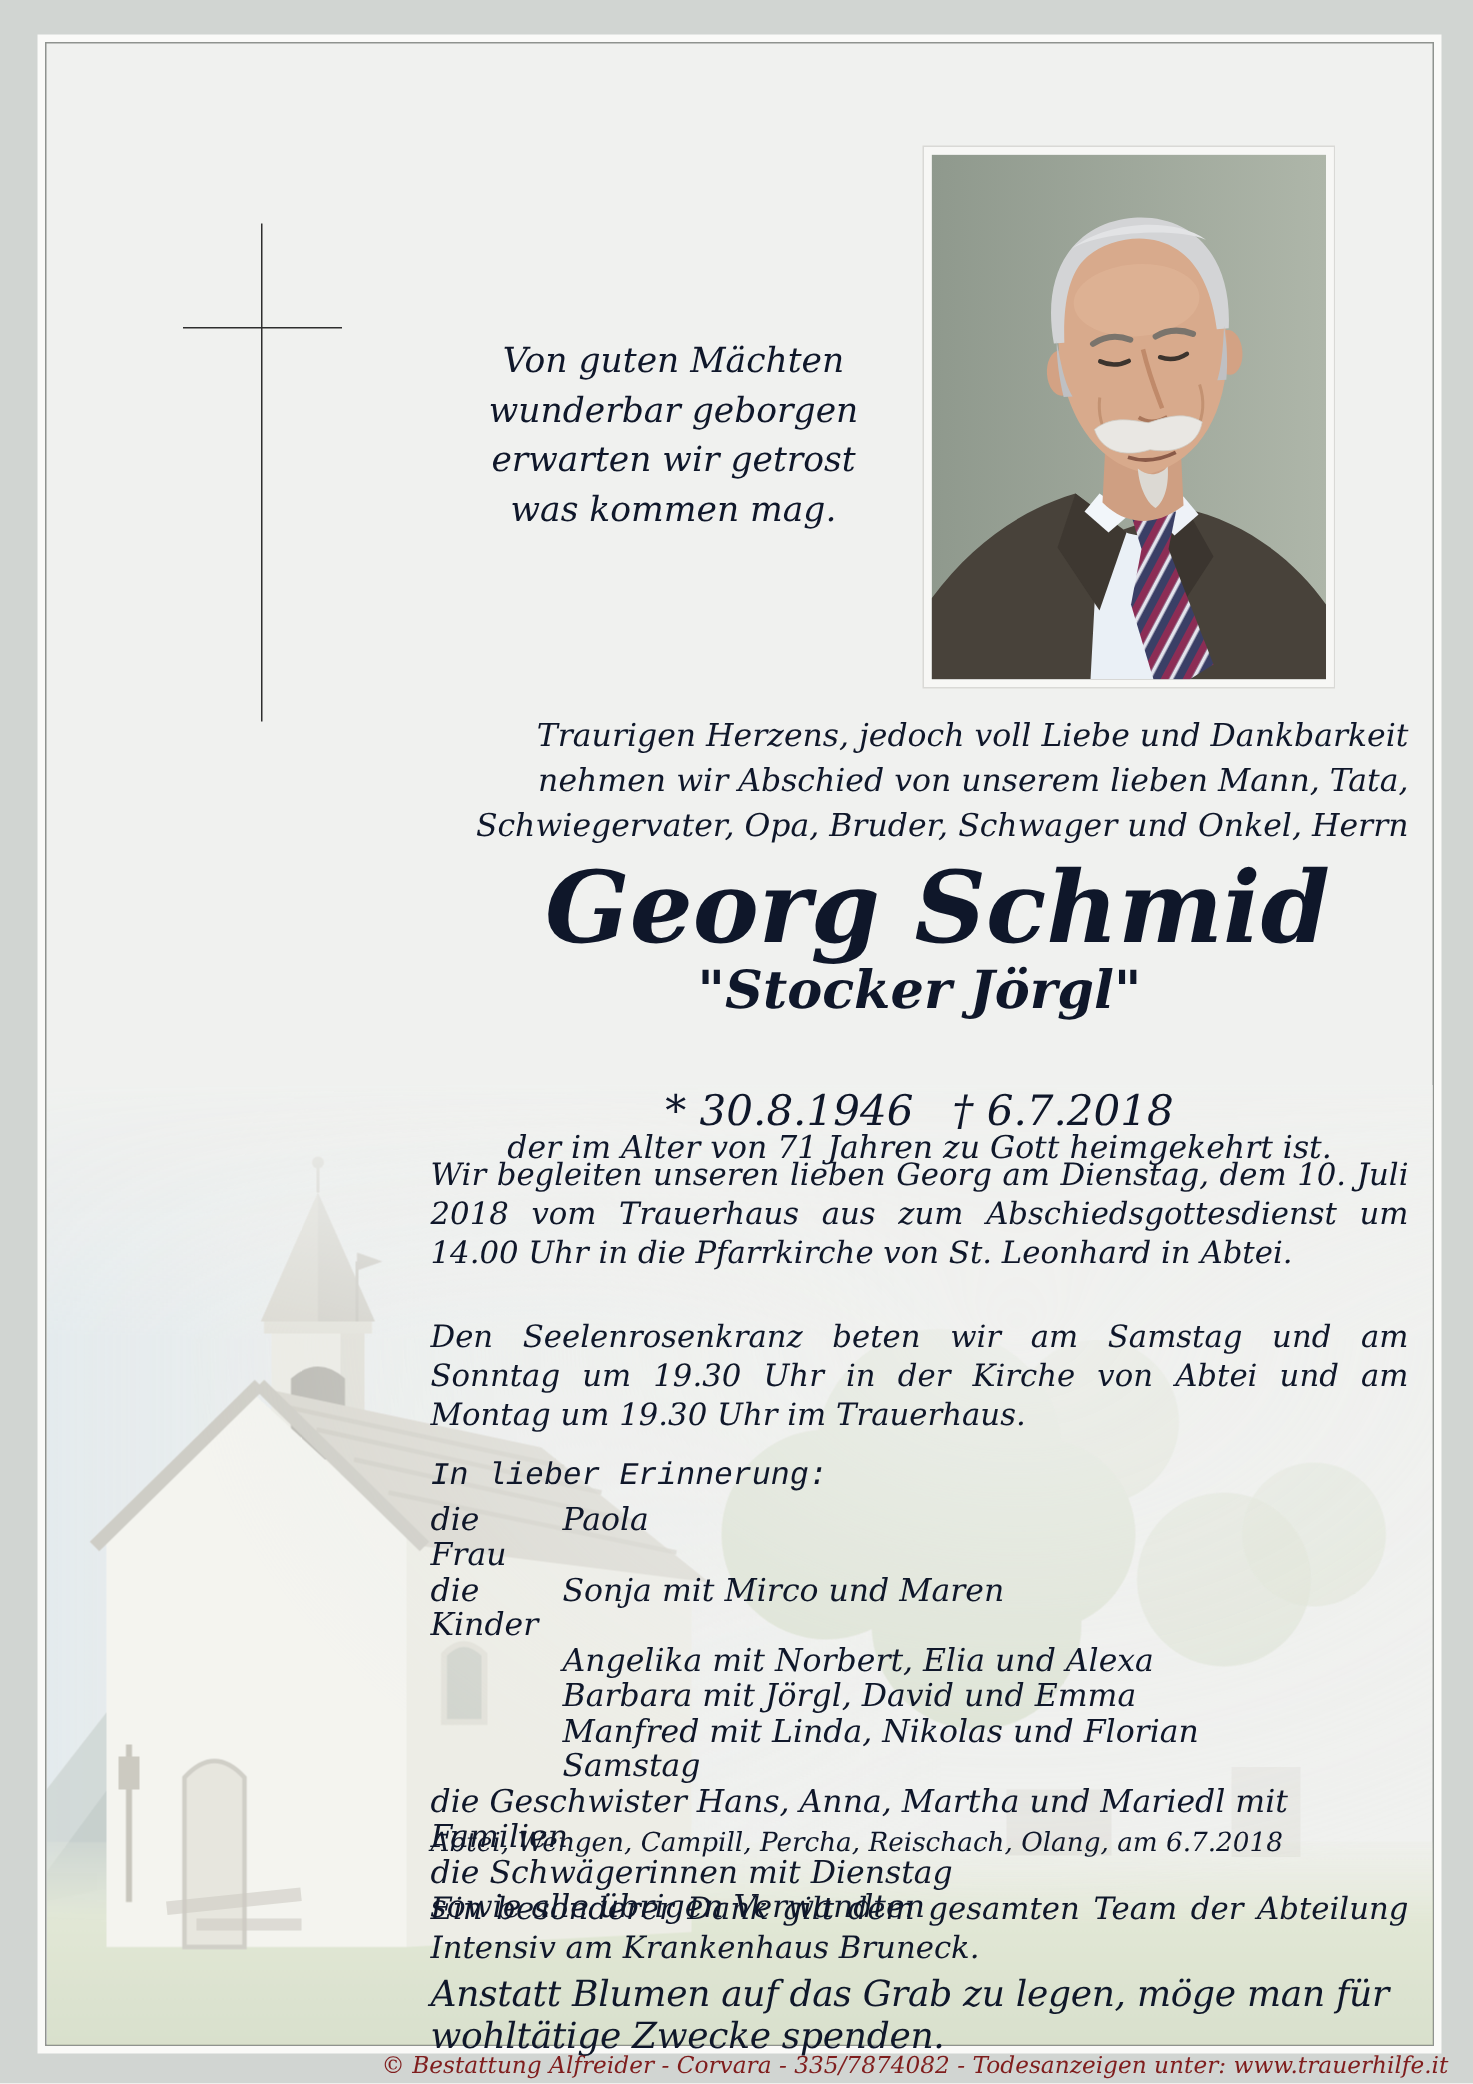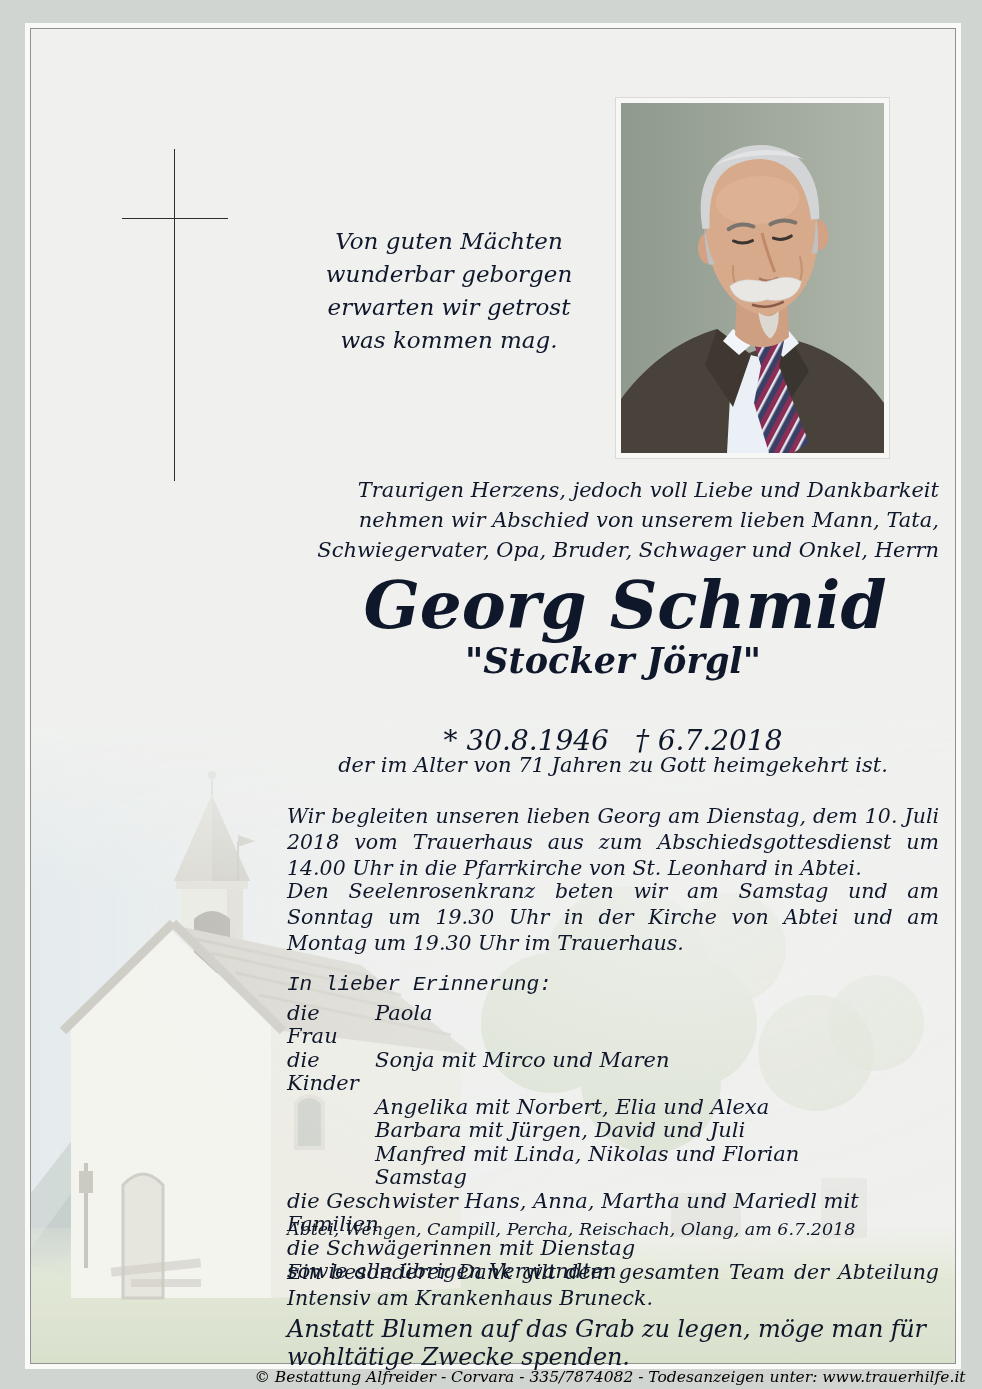--- a/index.html
+++ b/index.html
@@ -20,29 +20,29 @@
   .photo svg{display:block;}
   
   .col{left:256px;width:652px;}
   .intro{top:428px;text-align:right;font-size:21px;line-height:30px;margin-top:18px;}
   .name{top:520px;text-align:center;font-size:66px;line-height:88px;font-weight:bold;margin:12px;}
   .nickname{top:612px;text-align:center;font-size:35px;line-height:40px;font-weight:bold;}
   .dates{top:695px;text-align:center;font-size:28px;line-height:34px;font-style:italic;}
   .dates .gap{display:inline-block;width:26px;}
   .ageline{top:724px;text-align:center;font-size:21px;}
   .just{text-align:justify;text-align-last:left;}
-  .para1{top:774px;font-size:20.5px;line-height:26px;}
+  .para1{top:741px;font-size:20.5px;line-height:26px;}
   .para2{top:849px;font-size:20.5px;line-height:26px;}
   .remem{top:944px;width:662px;font-size:21px;line-height:23.5px;}
   .remem .head{margin-bottom:5px;font-family:Liberation Mono, monospace;}
   .remrow{display:grid;grid-template-columns:88px 1fr;}
   .dateline{top:1190px;width:662px;font-size:17.5px;}
   .thanks{top:1230px;font-size:20.5px;line-height:26px;}
   .donation{top:1286px;width:676px;font-size:24px;letter-spacing:-0.2px;}
-  .footer{top:1363px;left:250px;width:720px;text-align:center;font-size:15.5px;padding-top:5px;color:#000000;}
+  .footer{top:1363px;left:250px;width:720px;text-align:center;font-size:15.5px;padding-top:5px;color:#7f1d1d;}
   p{margin:0;}
 </style>
 </head>
 <body>
 
 <div class="page">
   <div class="card">
 
     <svg class="abs" style="left:0;top:694px;" width="924" height="640" viewBox="0 0 924 640">
       <defs>
@@ -199,21 +199,21 @@
       <div class="remrow">
         <span>die Kinder</span>
         <span>Sonja mit Mirco und Maren</span>
       </div>
       <div class="remrow">
         <span></span>
         <span>Angelika mit Norbert, Elia und Alexa</span>
       </div>
       <div class="remrow">
         <span></span>
-        <span>Barbara mit Jürgen, David und Juli</span>
+        <span>Barbara mit Jörgl, David und Emma</span>
       </div>
       <div class="remrow">
         <span></span>
         <span>Manfred mit Linda, Nikolas und Florian</span>
       </div>
       <div class="remrow">
         <span></span>
         <span>Samstag</span>
       </div>
       <div>die Geschwister Hans, Anna, Martha und Mariedl mit Familien</div>

